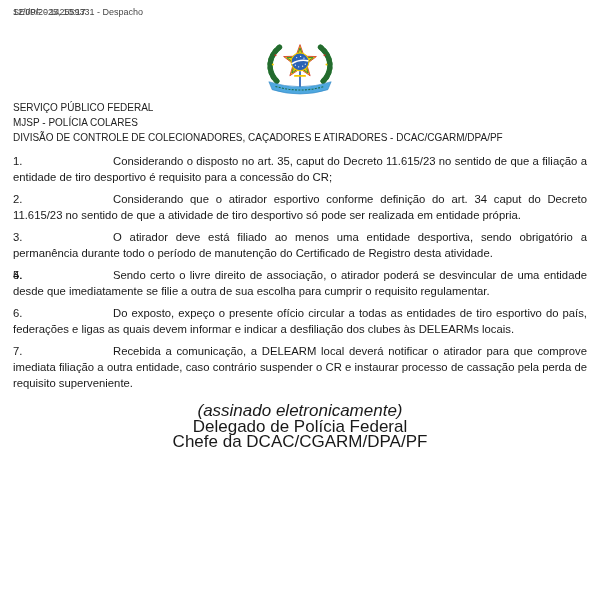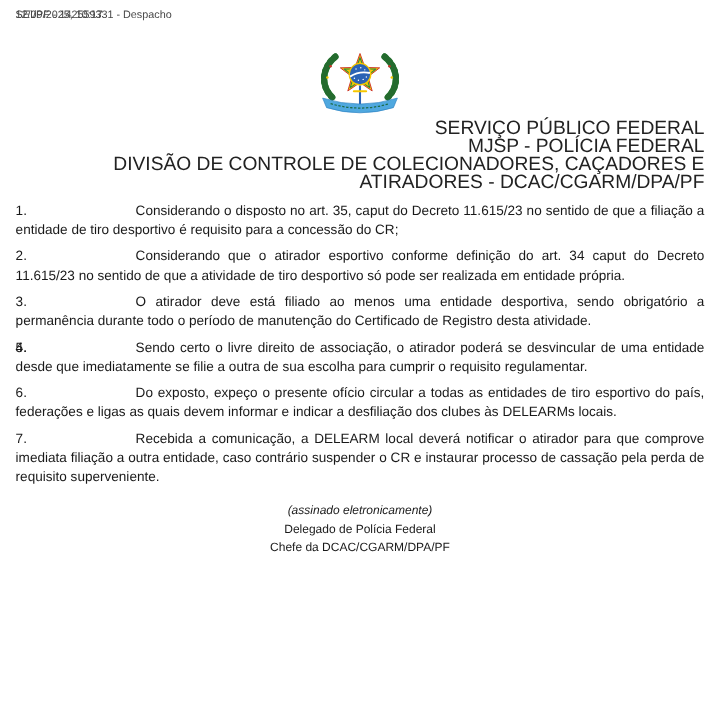--- a/index.html
+++ b/index.html
@@ -6,30 +6,30 @@
   html, body { width: 600px; height: 600px; background: #ffffff; }
   body { font-family: "Liberation Sans", sans-serif; color: #1a1a1a; }
   .page { width: 600px; height: 600px; padding: 7px 13px 0 13px; overflow: hidden; position: relative; background: #fff; }
 
   .print-header { position: relative; height: 13px; font-size: 9px; color: #474747; }
   .print-date { position: absolute; left: 0; top: 0; }
   .print-ref { position: absolute; left: 0; right: 0; top: 0; }
 
   .emblem-wrap { text-align: center; margin-top: 14px; height: 63px; }
 
-  .letterhead { text-align: right; font-size: 16px; line-height: 15px; color: #222; margin-top: 3px; }
+  .letterhead { text-align: left; font-size: 10px; line-height: 15px; color: #222; margin-top: 3px; }
 
   .fields { margin-top: 18px; }
   .field { font-weight: bold; font-size: 11.4px; line-height: 13px; margin-bottom: 9px; color: #111; }
 
   .paras { margin-top: 8px; }
   .para { position: relative; text-align: justify; text-indent: 100px; font-size: 11.3px; line-height: 16px; margin-bottom: 6px; color: #191919; }
   .para-num { position: absolute; left: 0; top: 0; text-indent: 0; }
 
-  .signature { text-align: center; margin-top: 12px; font-size: 10px; line-height: 15.5px; color: #191919; }
+  .signature { text-align: center; margin-top: 12px; font-size: 17px; line-height: 15.5px; color: #191919; }
   .sig-note { font-style: italic; }
   .sig-name { font-weight: bold; }
 </style>
 </head>
 <body>
 
 <div class="page">
 
   <div class="print-header">
     <span class="print-date">12/09/2025, 10:17</span>
@@ -64,21 +64,21 @@
       <circle cx="69" cy="48.5" r="0.9" fill="#fff"></circle>
       <circle cx="73" cy="45.5" r="0.9" fill="#fff"></circle>
 
       <path d="M18 72 Q 65 87 112 72 L 107 84 Q 65 97 23 84 Z" fill="#4FA8DF" stroke="#2b7fc0" stroke-width="0.8"></path>
       <path d="M28 79 Q 65 90 102 79" fill="none" stroke="#1d6c4a" stroke-width="1.6" stroke-dasharray="3 2"></path>
     </svg>
   </div>
 
   <div class="letterhead">
     <div>SERVIÇO PÚBLICO FEDERAL</div>
-    <div>MJSP - POLÍCIA FEDERAL</div>
+    <div>MJSP - POLÍCIA COLARES</div>
     <div>DIVISÃO DE CONTROLE DE COLECIONADORES, CAÇADORES E ATIRADORES - DCAC/CGARM/DPA/PF</div>
   </div>
 
 
   <div class="paras">
     <div class="para">
       <span class="para-num">1.</span><span class="para-text">Considerando o disposto no art. 35, caput do Decreto 11.615/23 no sentido de que a filiação a entidade de tiro desportivo é requisito para a concessão do CR;</span>
     </div>
     <div class="para">
       <span class="para-num">2.</span><span class="para-text">Considerando que o atirador esportivo conforme definição do art. 34 caput do Decreto 11.615/23 no sentido de que a atividade de tiro desportivo só pode ser realizada em entidade própria.</span>

